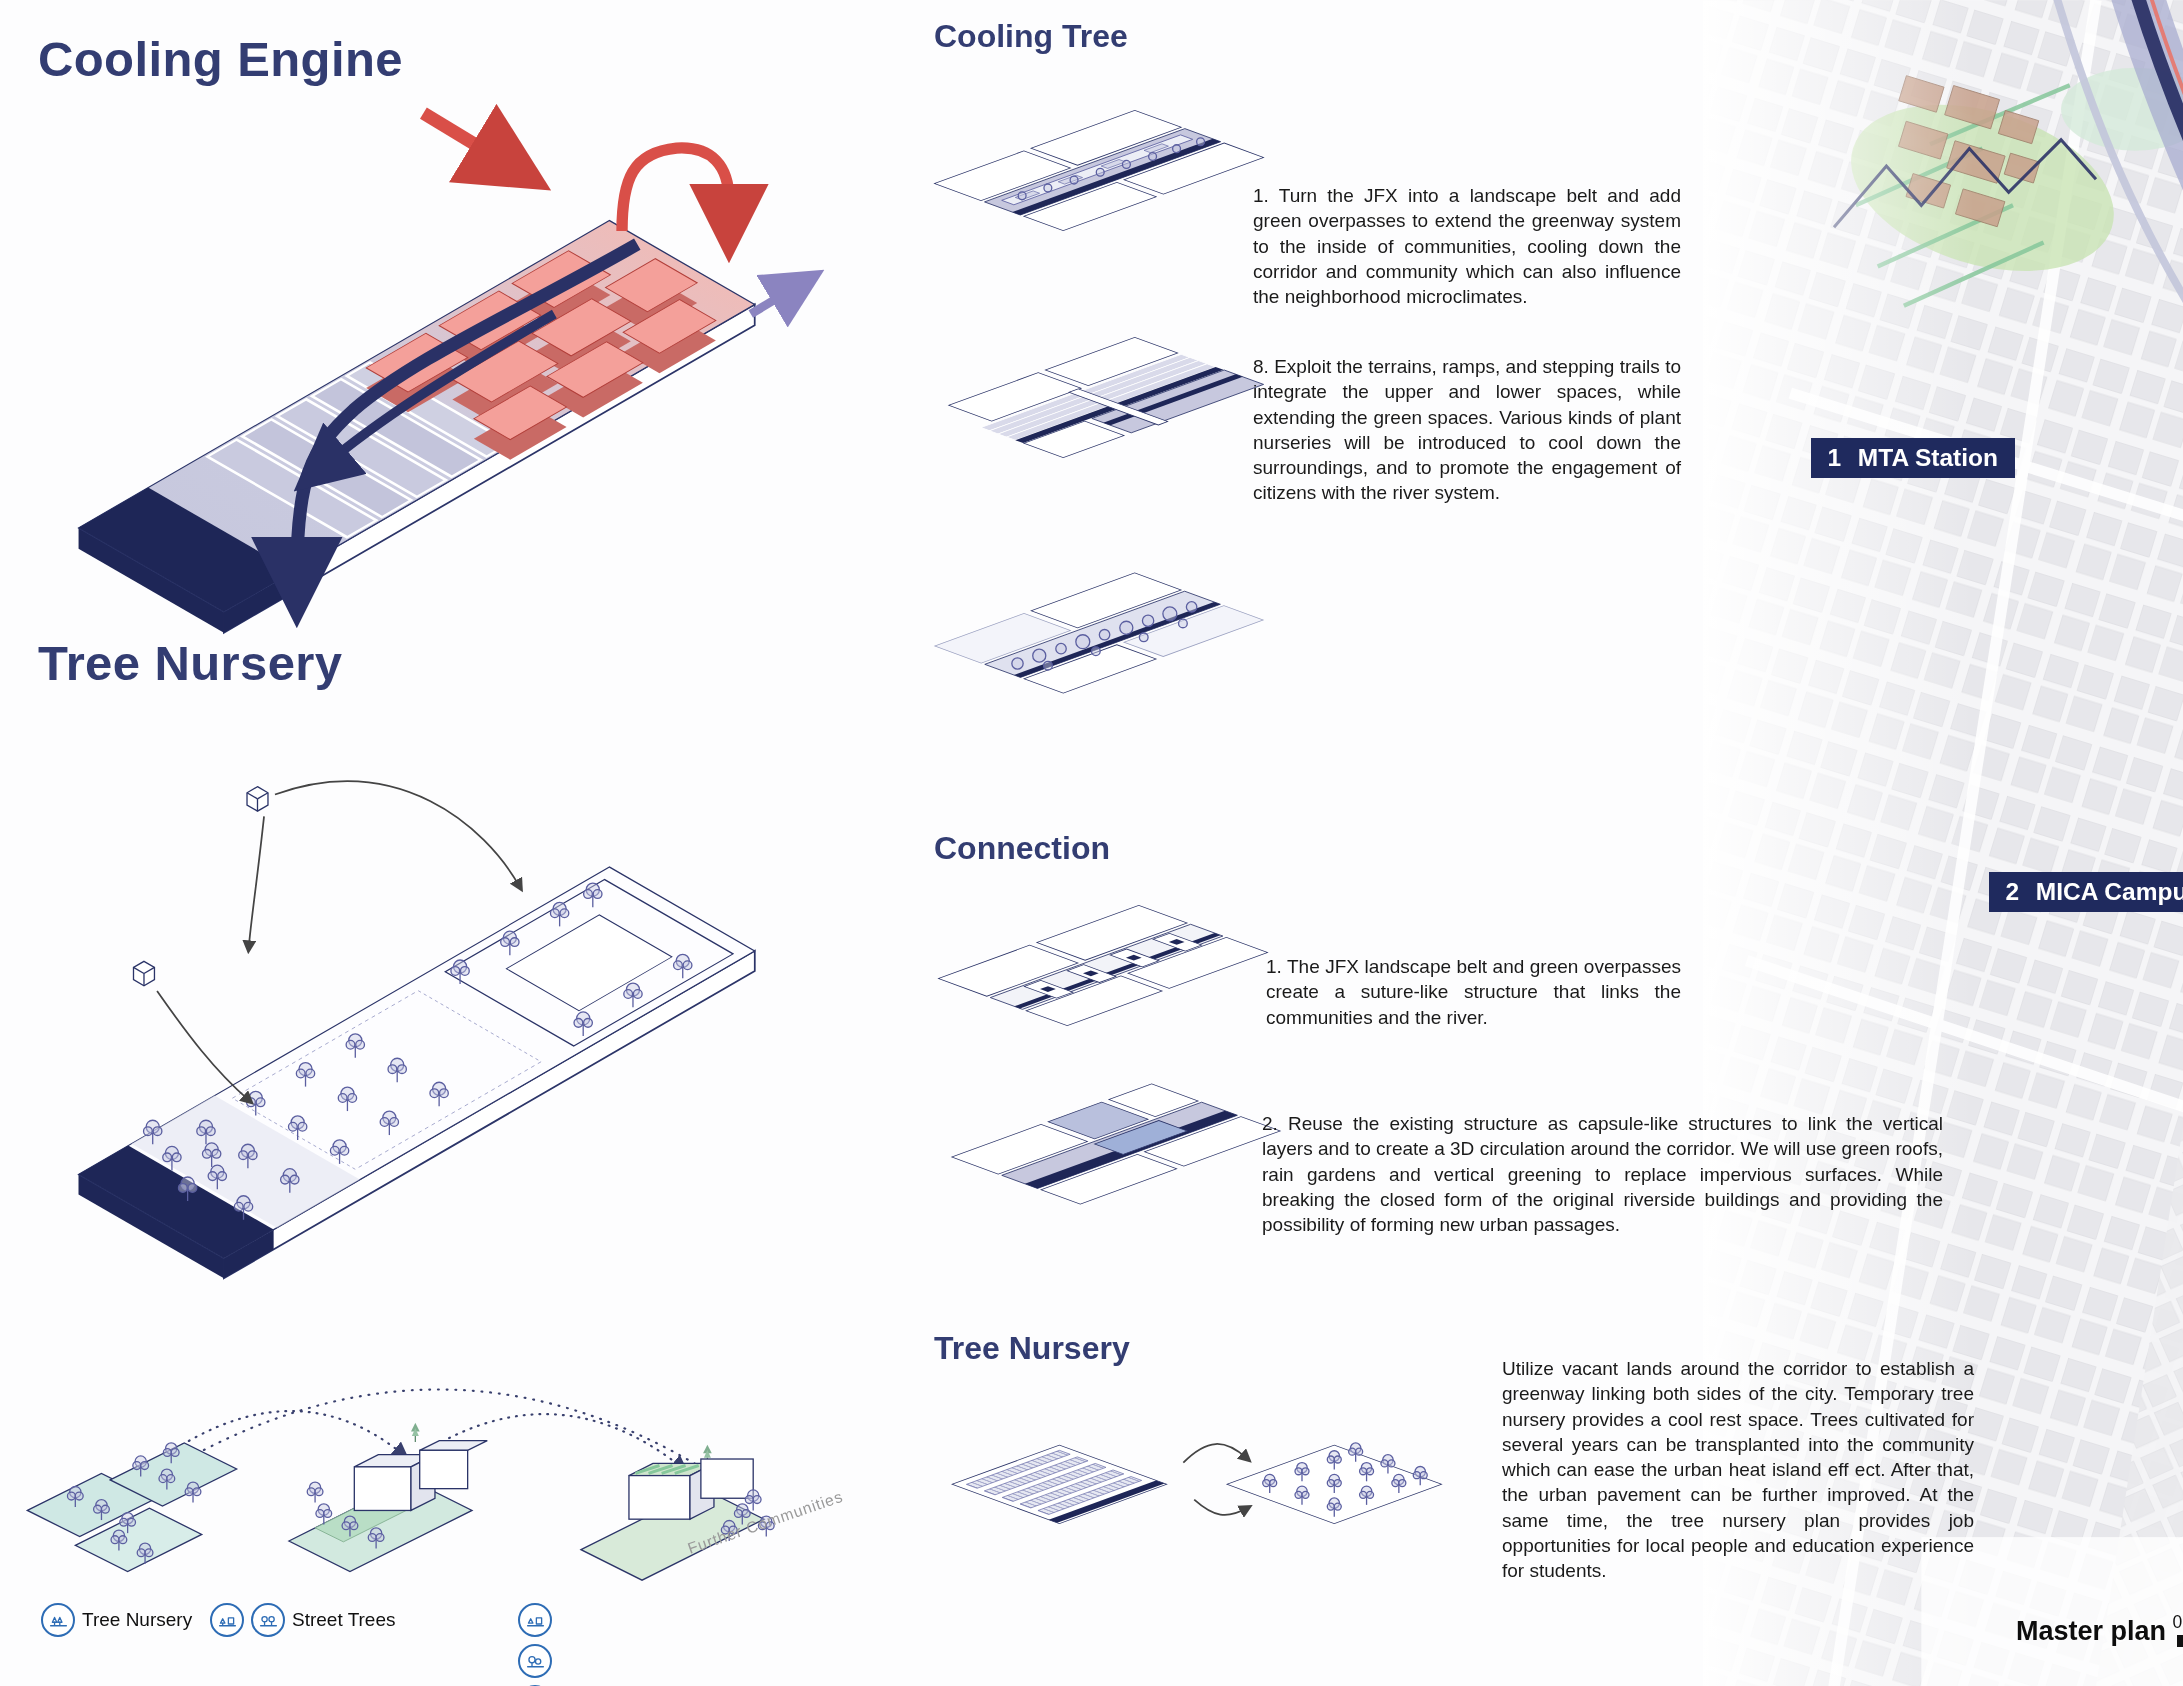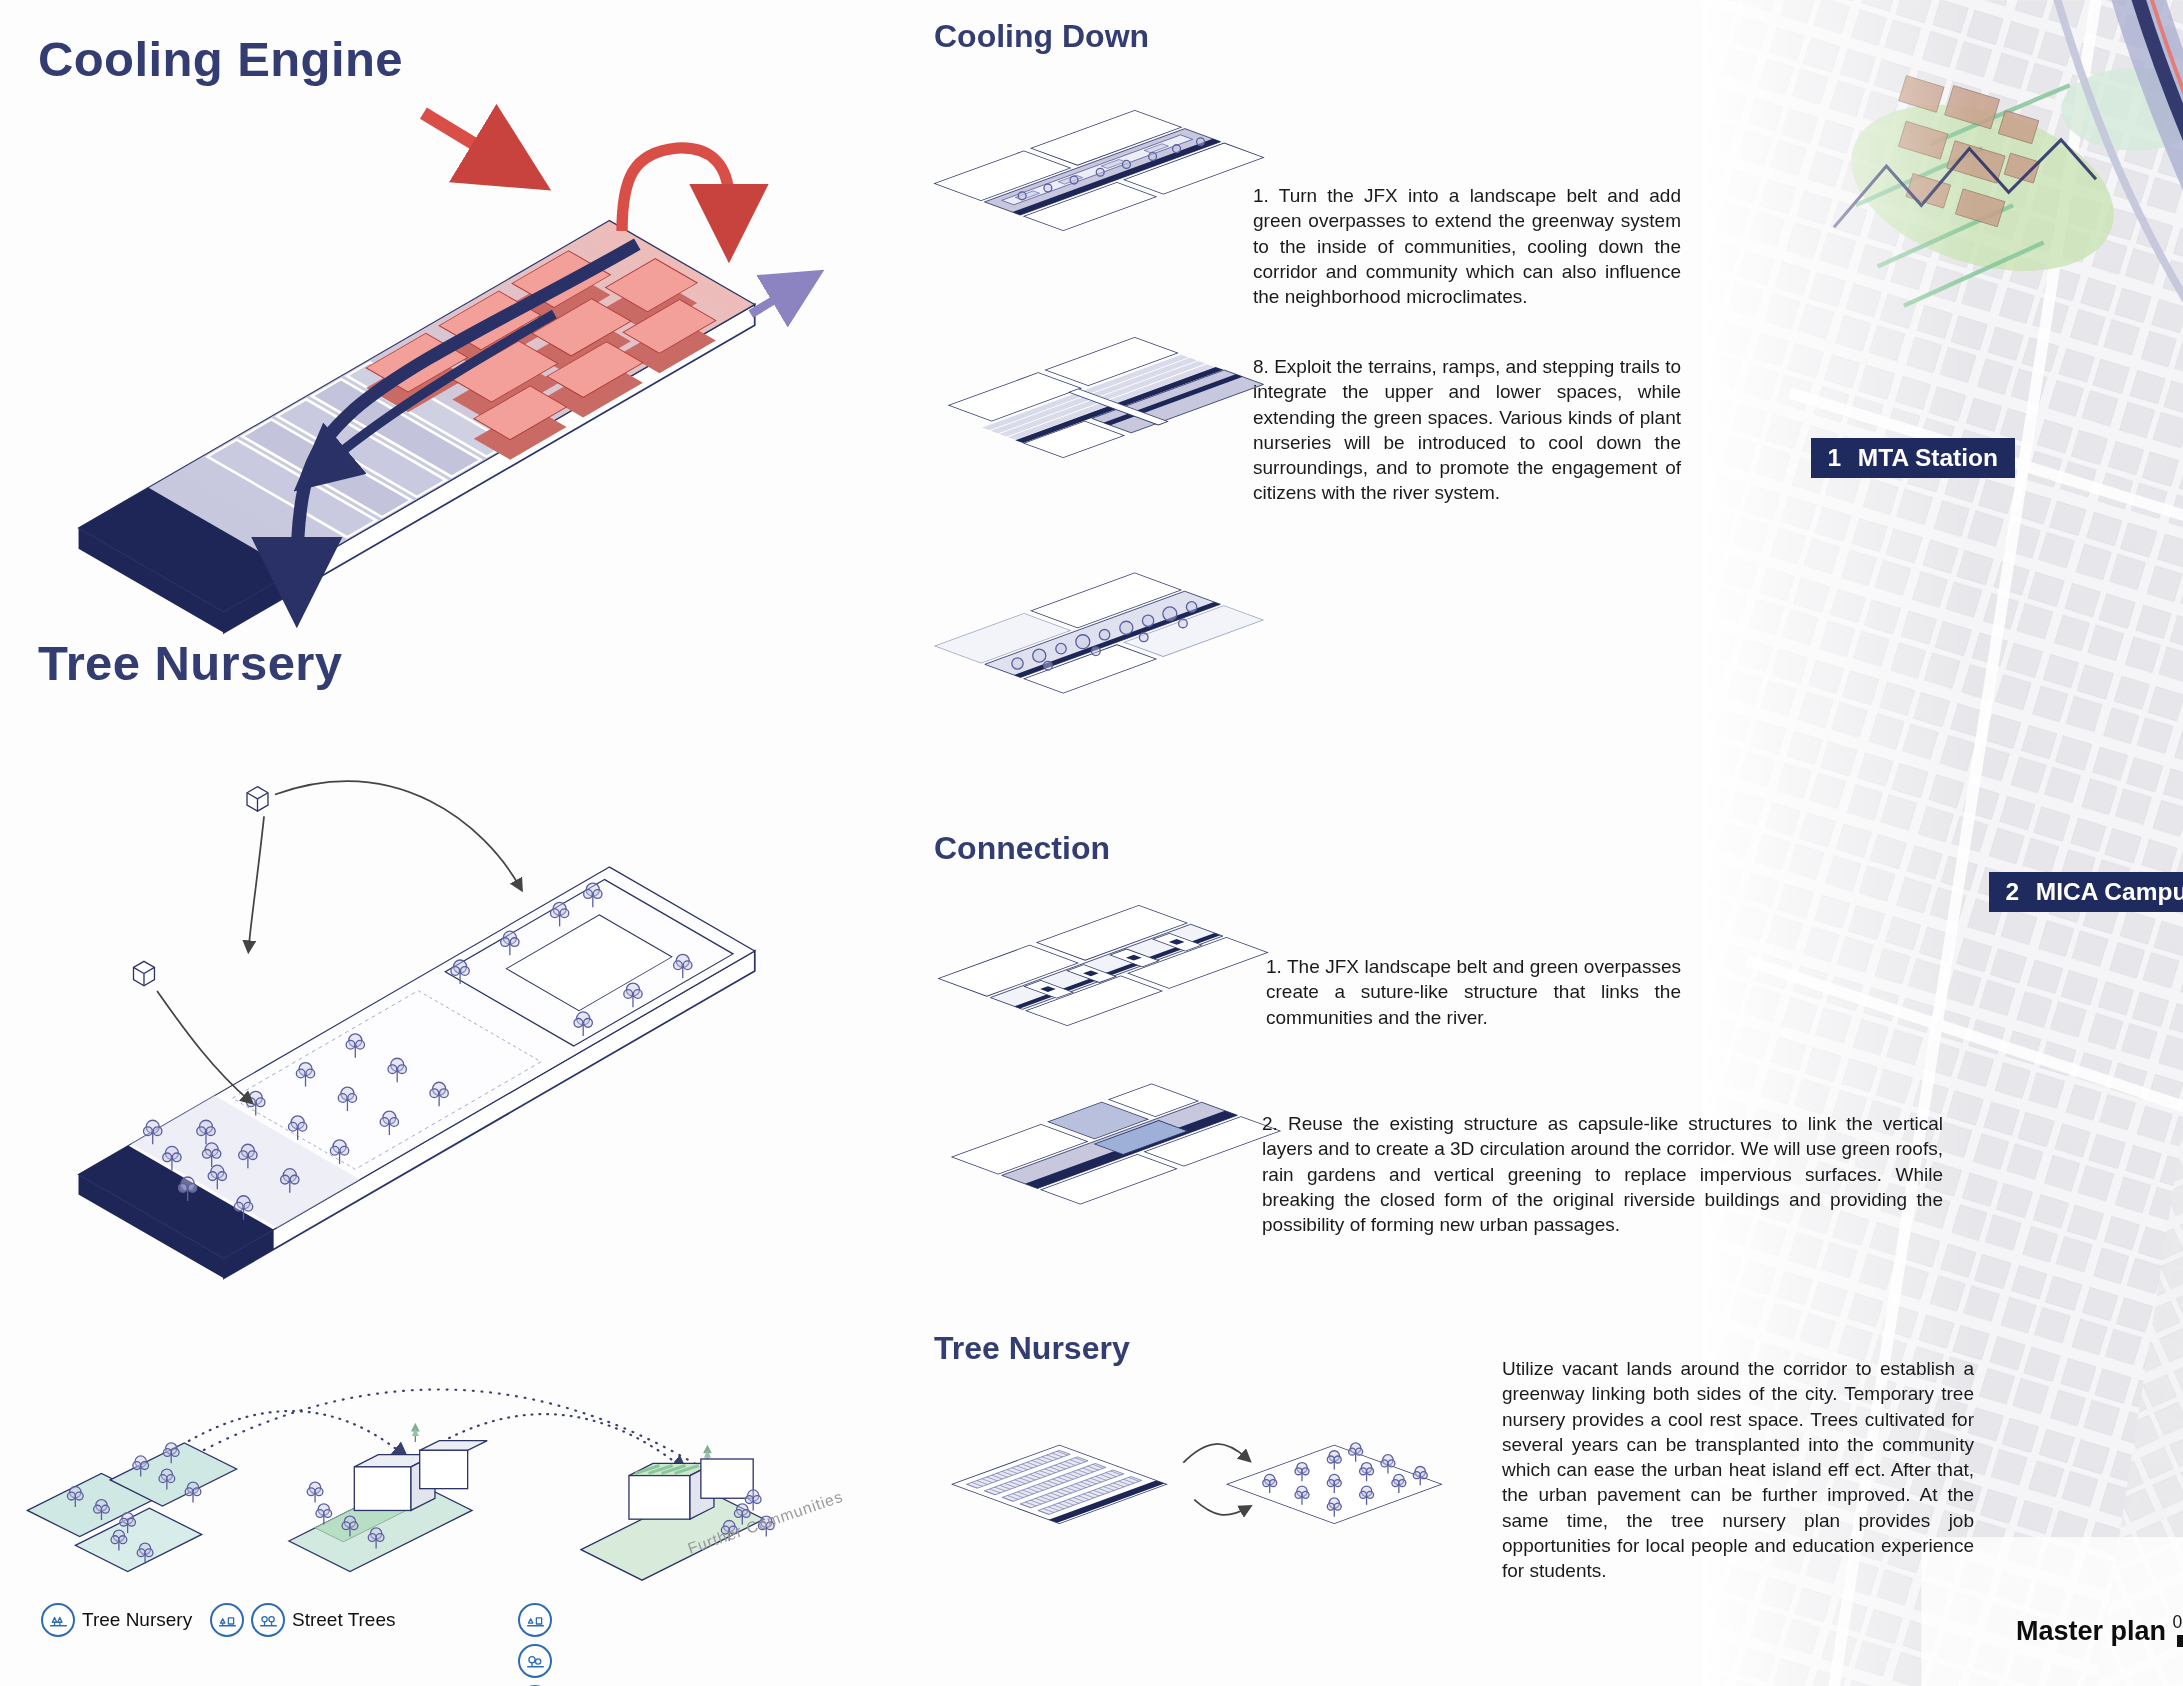--- a/index.html
+++ b/index.html
@@ -421,21 +421,21 @@
             <line x1="20" y1="20" x2="20" y2="32"></line>
             <line x1="26" y1="20" x2="26" y2="32"></line>
             <line x1="32" y1="20" x2="32" y2="32"></line>
             <line x1="6" y1="36" x2="42" y2="36"></line>
           </g>
         </svg>
     </span>
     <span class="legend-label">Green Infrastructure</span>
   </div>
 
-  <div class="h2" style="left:934px;top:18.3px;">Cooling Down</div>
+  <div class="h2" style="left:934px;top:18.3px;">Cooling Tree</div>
 
   <svg class="dg" style="left:917px;top:105px;" width="349" height="131" viewBox="0 0 800 300">
     <g transform="matrix(0.82,-0.30,0.82,0.30,40,180)">
       <rect x="0" y="0" width="250" height="130" class="blk"></rect>
         <rect x="270" y="0" width="290" height="130" class="blk"></rect>
       <rect x="0" y="250" width="260" height="110" class="blk"></rect>
         <rect x="280" y="250" width="280" height="110" class="blk"></rect>
       <rect x="0" y="140" width="560" height="100" class="lav"></rect>
       <rect x="0" y="218" width="560" height="22" class="nvy"></rect>
       <rect x="30" y="158" width="500" height="34" fill="#eceef6" stroke="#5b5fa0" stroke-width="2"></rect>

